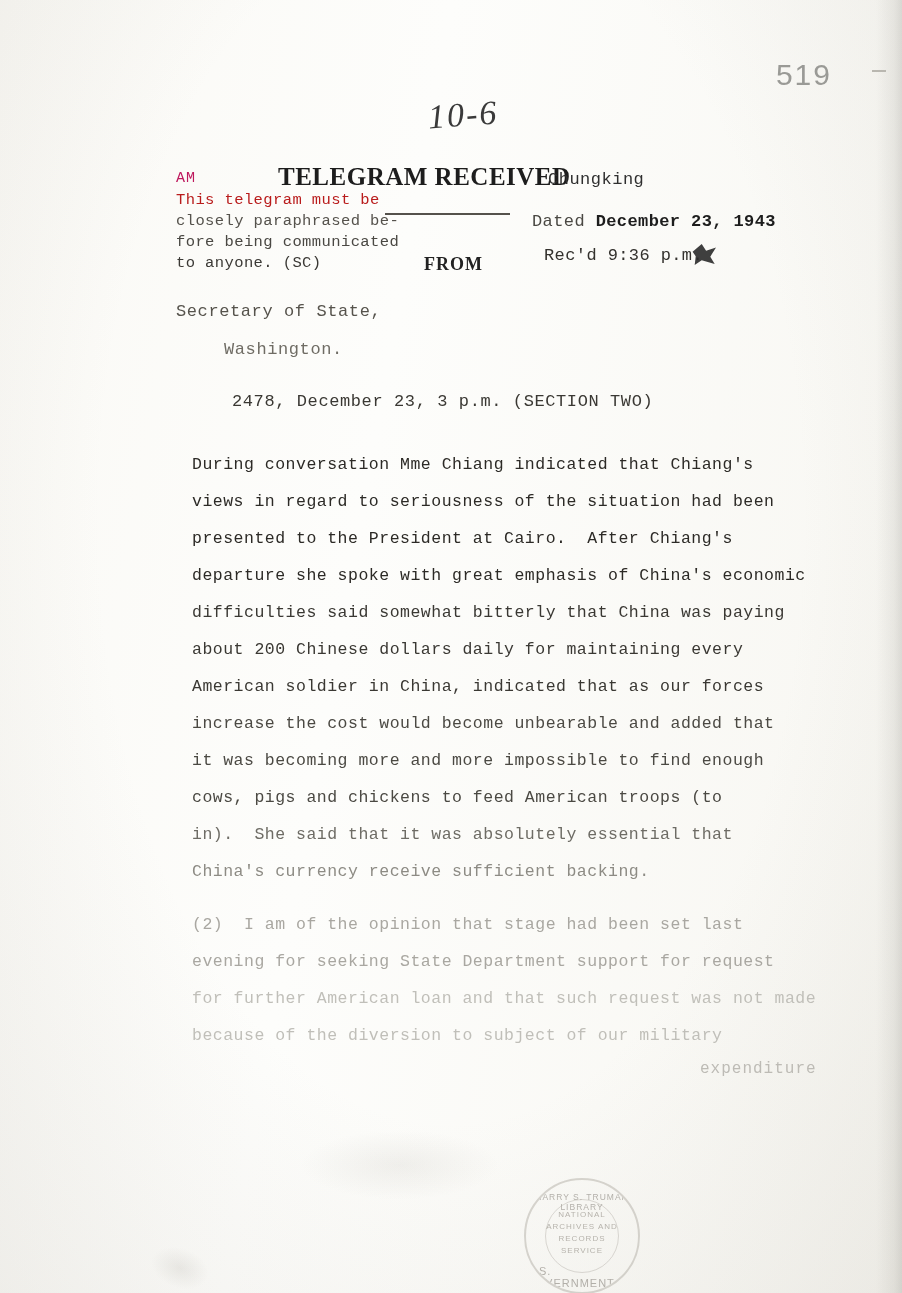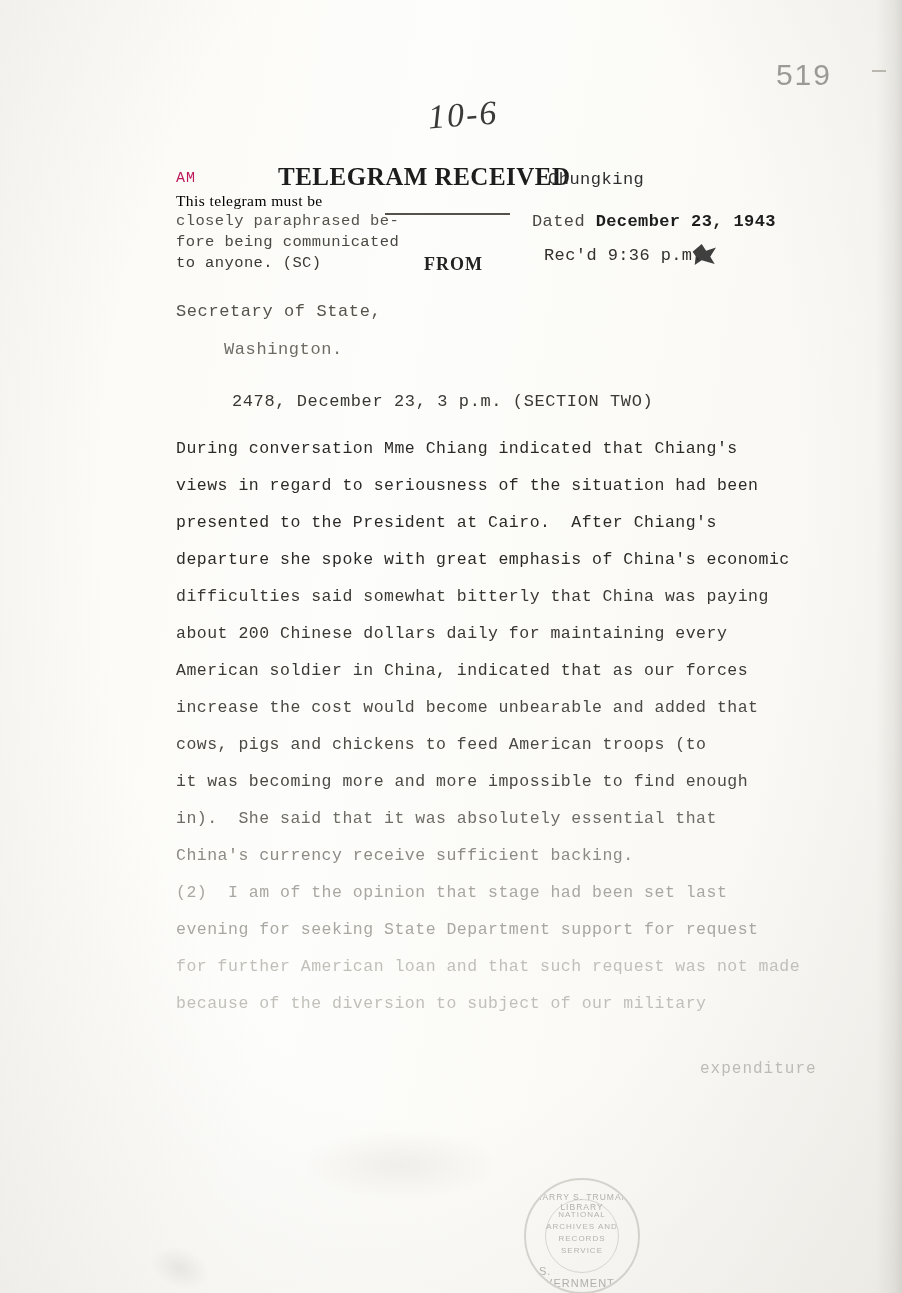--- a/index.html
+++ b/index.html
@@ -97,21 +97,21 @@
   .caution-block {
     position: absolute;
     top: 190px;
     left: 176px;
     width: 330px;
     font-size: 15.5px;
     line-height: 21px;
     color: #4e4b45;
     letter-spacing: 0.4px;
   }
-  .caution-block .l1 { color: #000000; font-family: Liberation Serif, serif; }
+  .caution-block .l1 { color: #b91c1c; }
   .caution-block .l2 { color: #55524c; }
   .caution-block .l3 { color: #4a4843; }
   .caution-block .l4 { color: #3b3935; }
 
   .strike-line {
     position: absolute;
     top: 213px;
     left: 385px;
     width: 125px;
     height: 2px;
@@ -186,21 +186,21 @@
 
   .body {
     position: absolute;
     top: 430px;
     left: 176px;
     width: 648px;
     font-size: 16.5px;
     line-height: 37px;
     letter-spacing: 0.5px;
   }
-  .body p { margin: 0; text-indent: 0; }
+  .body p { margin: 16px; text-indent: 0; }
   .body .ln { display: block; white-space: pre; }
 
   
   .ink-1 { color: #2c2a26; }
   .ink-2 { color: #3a3833; }
   .ink-3 { color: #4b4943; }
   .ink-4 { color: #6e6c65; }
   .ink-5 { color: #8d8b84; }
   .ink-6 { color: #a9a7a1; }
   .ink-7 { color: #c0bfb9; }
@@ -330,22 +330,22 @@
   <div class="body">
     <p>
       <span class="ln ink-1">During conversation Mme Chiang indicated that Chiang's</span>
       <span class="ln ink-1">views in regard to seriousness of the situation had been</span>
       <span class="ln ink-1">presented to the President at Cairo.  After Chiang's</span>
       <span class="ln ink-1">departure she spoke with great emphasis of China's economic</span>
       <span class="ln ink-2">difficulties said somewhat bitterly that China was paying</span>
       <span class="ln ink-2">about 200 Chinese dollars daily for maintaining every</span>
       <span class="ln ink-2">American soldier in China, indicated that as our forces</span>
       <span class="ln ink-3">increase the cost would become unbearable and added that</span>
+      <span class="ln ink-3">it was becoming more and more impossible to find enough</span>
       <span class="ln ink-3">cows, pigs and chickens to feed American troops (to</span>
-      <span class="ln ink-3">it was becoming more and more impossible to find enough</span>
       <span class="ln ink-4">in).  She said that it was absolutely essential that</span>
       <span class="ln ink-5">China's currency receive sufficient backing.</span>
     </p>
     <p>
       <span class="ln ink-6">(2)  I am of the opinion that stage had been set last</span>
       <span class="ln ink-6">evening for seeking State Department support for request</span>
       <span class="ln ink-7">for further American loan and that such request was not made</span>
       <span class="ln ink-7">because of the diversion to subject of our military</span>
     </p>
   </div>

